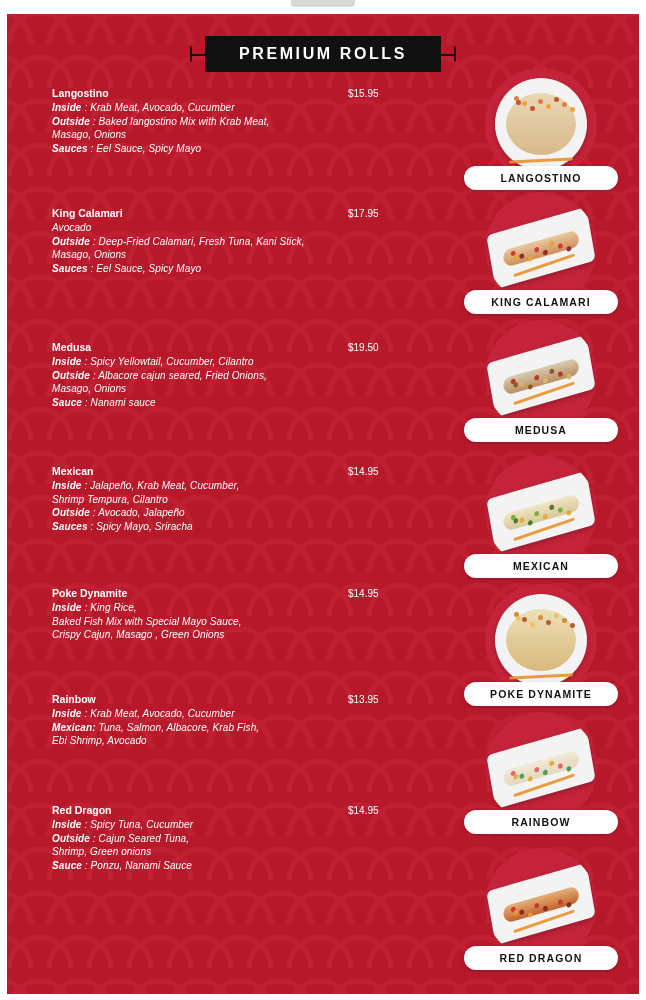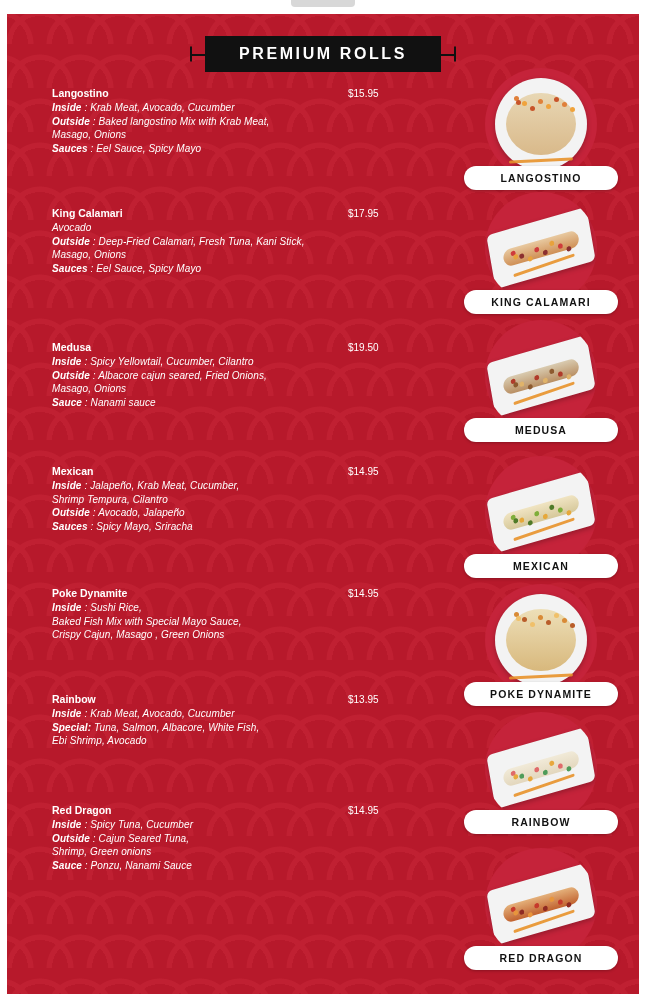--- a/index.html
+++ b/index.html
@@ -237,29 +237,29 @@
         <div class="item-name">Mexican</div>
         <div class="price-pos">$14.95</div>
         <div class="desc-line"><b>Inside</b><span> : Jalapeño, Krab Meat, Cucumber,</span></div>
         <div class="desc-line"><span>Shrimp Tempura, Cilantro</span></div>
         <div class="desc-line"><b>Outside</b><span> : Avocado, Jalapeño</span></div>
         <div class="desc-line"><b>Sauces</b><span> : Spicy Mayo, Sriracha</span></div>
       </div>
       <div class="item" style="position: absolute; top: 586px; left: 0px; width: 646px;">
         <div class="item-name">Poke Dynamite</div>
         <div class="price-pos">$14.95</div>
-        <div class="desc-line"><b>Inside</b><span> : Sushi Rice,</span></div>
+        <div class="desc-line"><b>Inside</b><span> : King Rice,</span></div>
         <div class="desc-line"><span>Baked Fish Mix with Special Mayo Sauce,</span></div>
         <div class="desc-line"><span>Crispy Cajun, Masago , Green Onions</span></div>
       </div>
       <div class="item" style="position: absolute; top: 692px; left: 0px; width: 646px;">
         <div class="item-name">Rainbow</div>
         <div class="price-pos">$13.95</div>
         <div class="desc-line"><b>Inside</b><span> : Krab Meat, Avocado, Cucumber</span></div>
-        <div class="desc-line"><b>Special:</b><span> Tuna, Salmon, Albacore, White Fish,</span></div>
+        <div class="desc-line"><b>Mexican:</b><span> Tuna, Salmon, Albacore, Krab Fish,</span></div>
         <div class="desc-line"><span>Ebi Shrimp, Avocado</span></div>
       </div>
       <div class="item" style="position: absolute; top: 803px; left: 0px; width: 646px;">
         <div class="item-name">Red Dragon</div>
         <div class="price-pos">$14.95</div>
         <div class="desc-line"><b>Inside</b><span> :  Spicy Tuna, Cucumber</span></div>
         <div class="desc-line"><b>Outside</b><span> : Cajun Seared Tuna,</span></div>
         <div class="desc-line"><span>Shrimp, Green onions</span></div>
         <div class="desc-line"><b>Sauce</b><span> : Ponzu, Nanami Sauce</span></div>
       </div>

